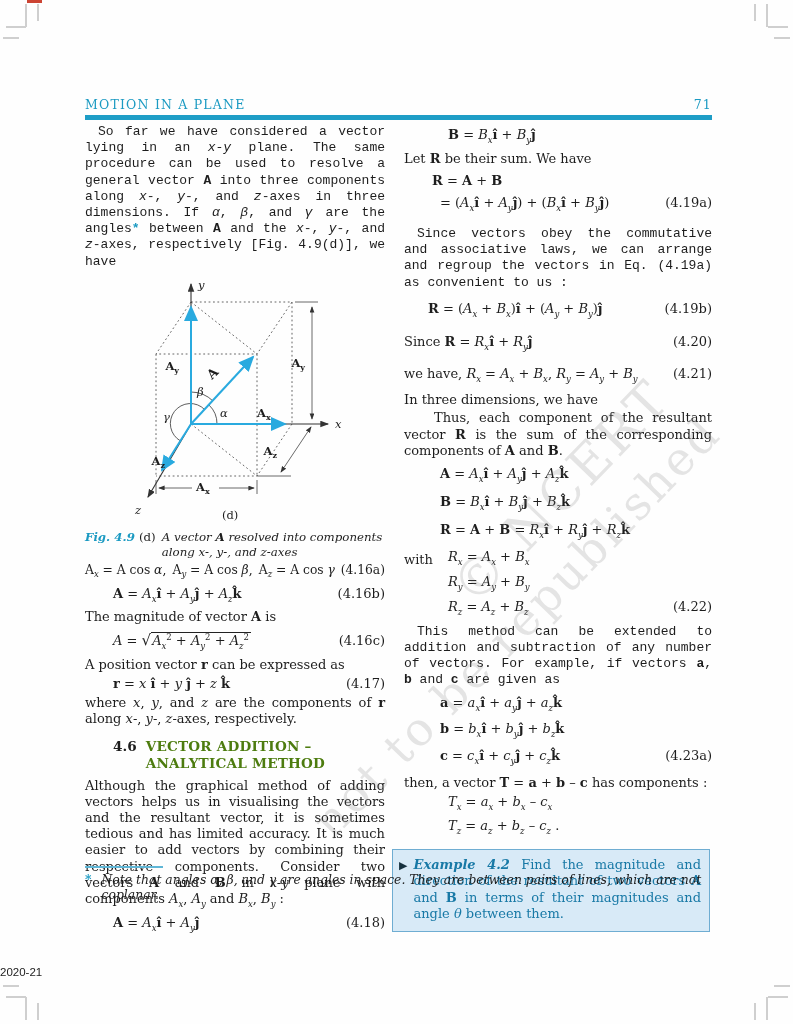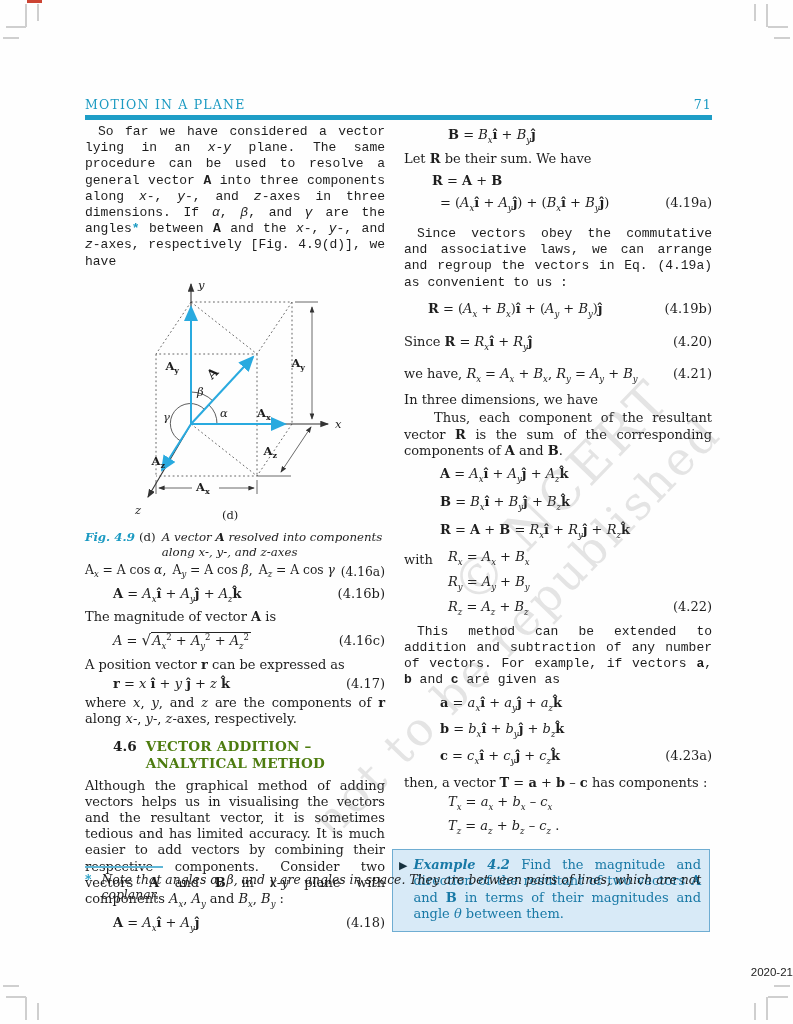--- a/index.html
+++ b/index.html
@@ -25,21 +25,21 @@
   p.para{margin:0 0 2px 0;text-align:justify;}
   .indent{text-indent:13px;font-family:Liberation Mono, monospace;}
   .indent-lg{text-indent:30px;}
   .asterisk{color:#1b9ac2;font-weight:bold;}
   
   .eqrow{display:flex;justify-content:space-between;align-items:baseline;margin:3px 0;}
   .eqbody{white-space:nowrap;}
   .eqnum{white-space:nowrap;}
   .ind24{padding-left:24px;}.ind28{padding-left:28px;}.ind36{padding-left:36px;}
   .ind44{padding-left:44px;}.ind0{padding-left:0;}
-  .tight{font-size:12.3px;align-items:center;}
+  .tight{font-size:12.3px;}
   sub{font-size:8.5px;}
   sup{font-size:8.5px;}
   .sq{font-size:15px;}
   .rad{border-top:1px solid #222;padding:0 2px 0 1px;}
   
   .section-head{display:flex;gap:9px;margin:10px 0 6px 0;font-weight:bold;font-size:13.6px;line-height:17px;}
   .section-num{color:#1d1d1d;margin-left:28px;}
   .section-title{color:#4d7c0f;letter-spacing:0.2px;}
   
   figure{margin:4px 0 2px 0;padding:0;}
@@ -62,21 +62,21 @@
     color:#1879a6;font-size:13px;line-height:16.4px;}
   .example-marker{color:#16303e;font-size:11px;line-height:17px;}
   .ex-title{font-style:italic;font-weight:bold;}
   .example-text{text-align:justify;}
   
   .footnote{position:absolute;left:85px;top:866px;width:630px;z-index:2;font-size:12.4px;}
   .fn-rule{width:78px;height:2px;background:#5fb6d6;margin-bottom:4px;}
   .fn-line{display:flex;gap:10px;font-style:italic;}
   .fn-line .asterisk{font-style:normal;}
   
-  .page-footer{position:absolute;left:0;top:966px;width:793px;text-align:right;
+  .page-footer{position:absolute;left:0;top:966px;width:793px;text-align:left;
     font-family:"Liberation Sans","DejaVu Sans",sans-serif;font-size:11.5px;color:#222;z-index:2;}
 </style>
 </head>
 <body>
 
 <div class="page">
 
   <div class="mark-red" style="left:27px;top:0;width:15px;height:3px;"></div>
   <div class="mark" style="left:25px;top:4px;width:2px;height:23px;"></div>
   <div class="mark" style="left:37px;top:4px;width:2px;height:17px;"></div>

